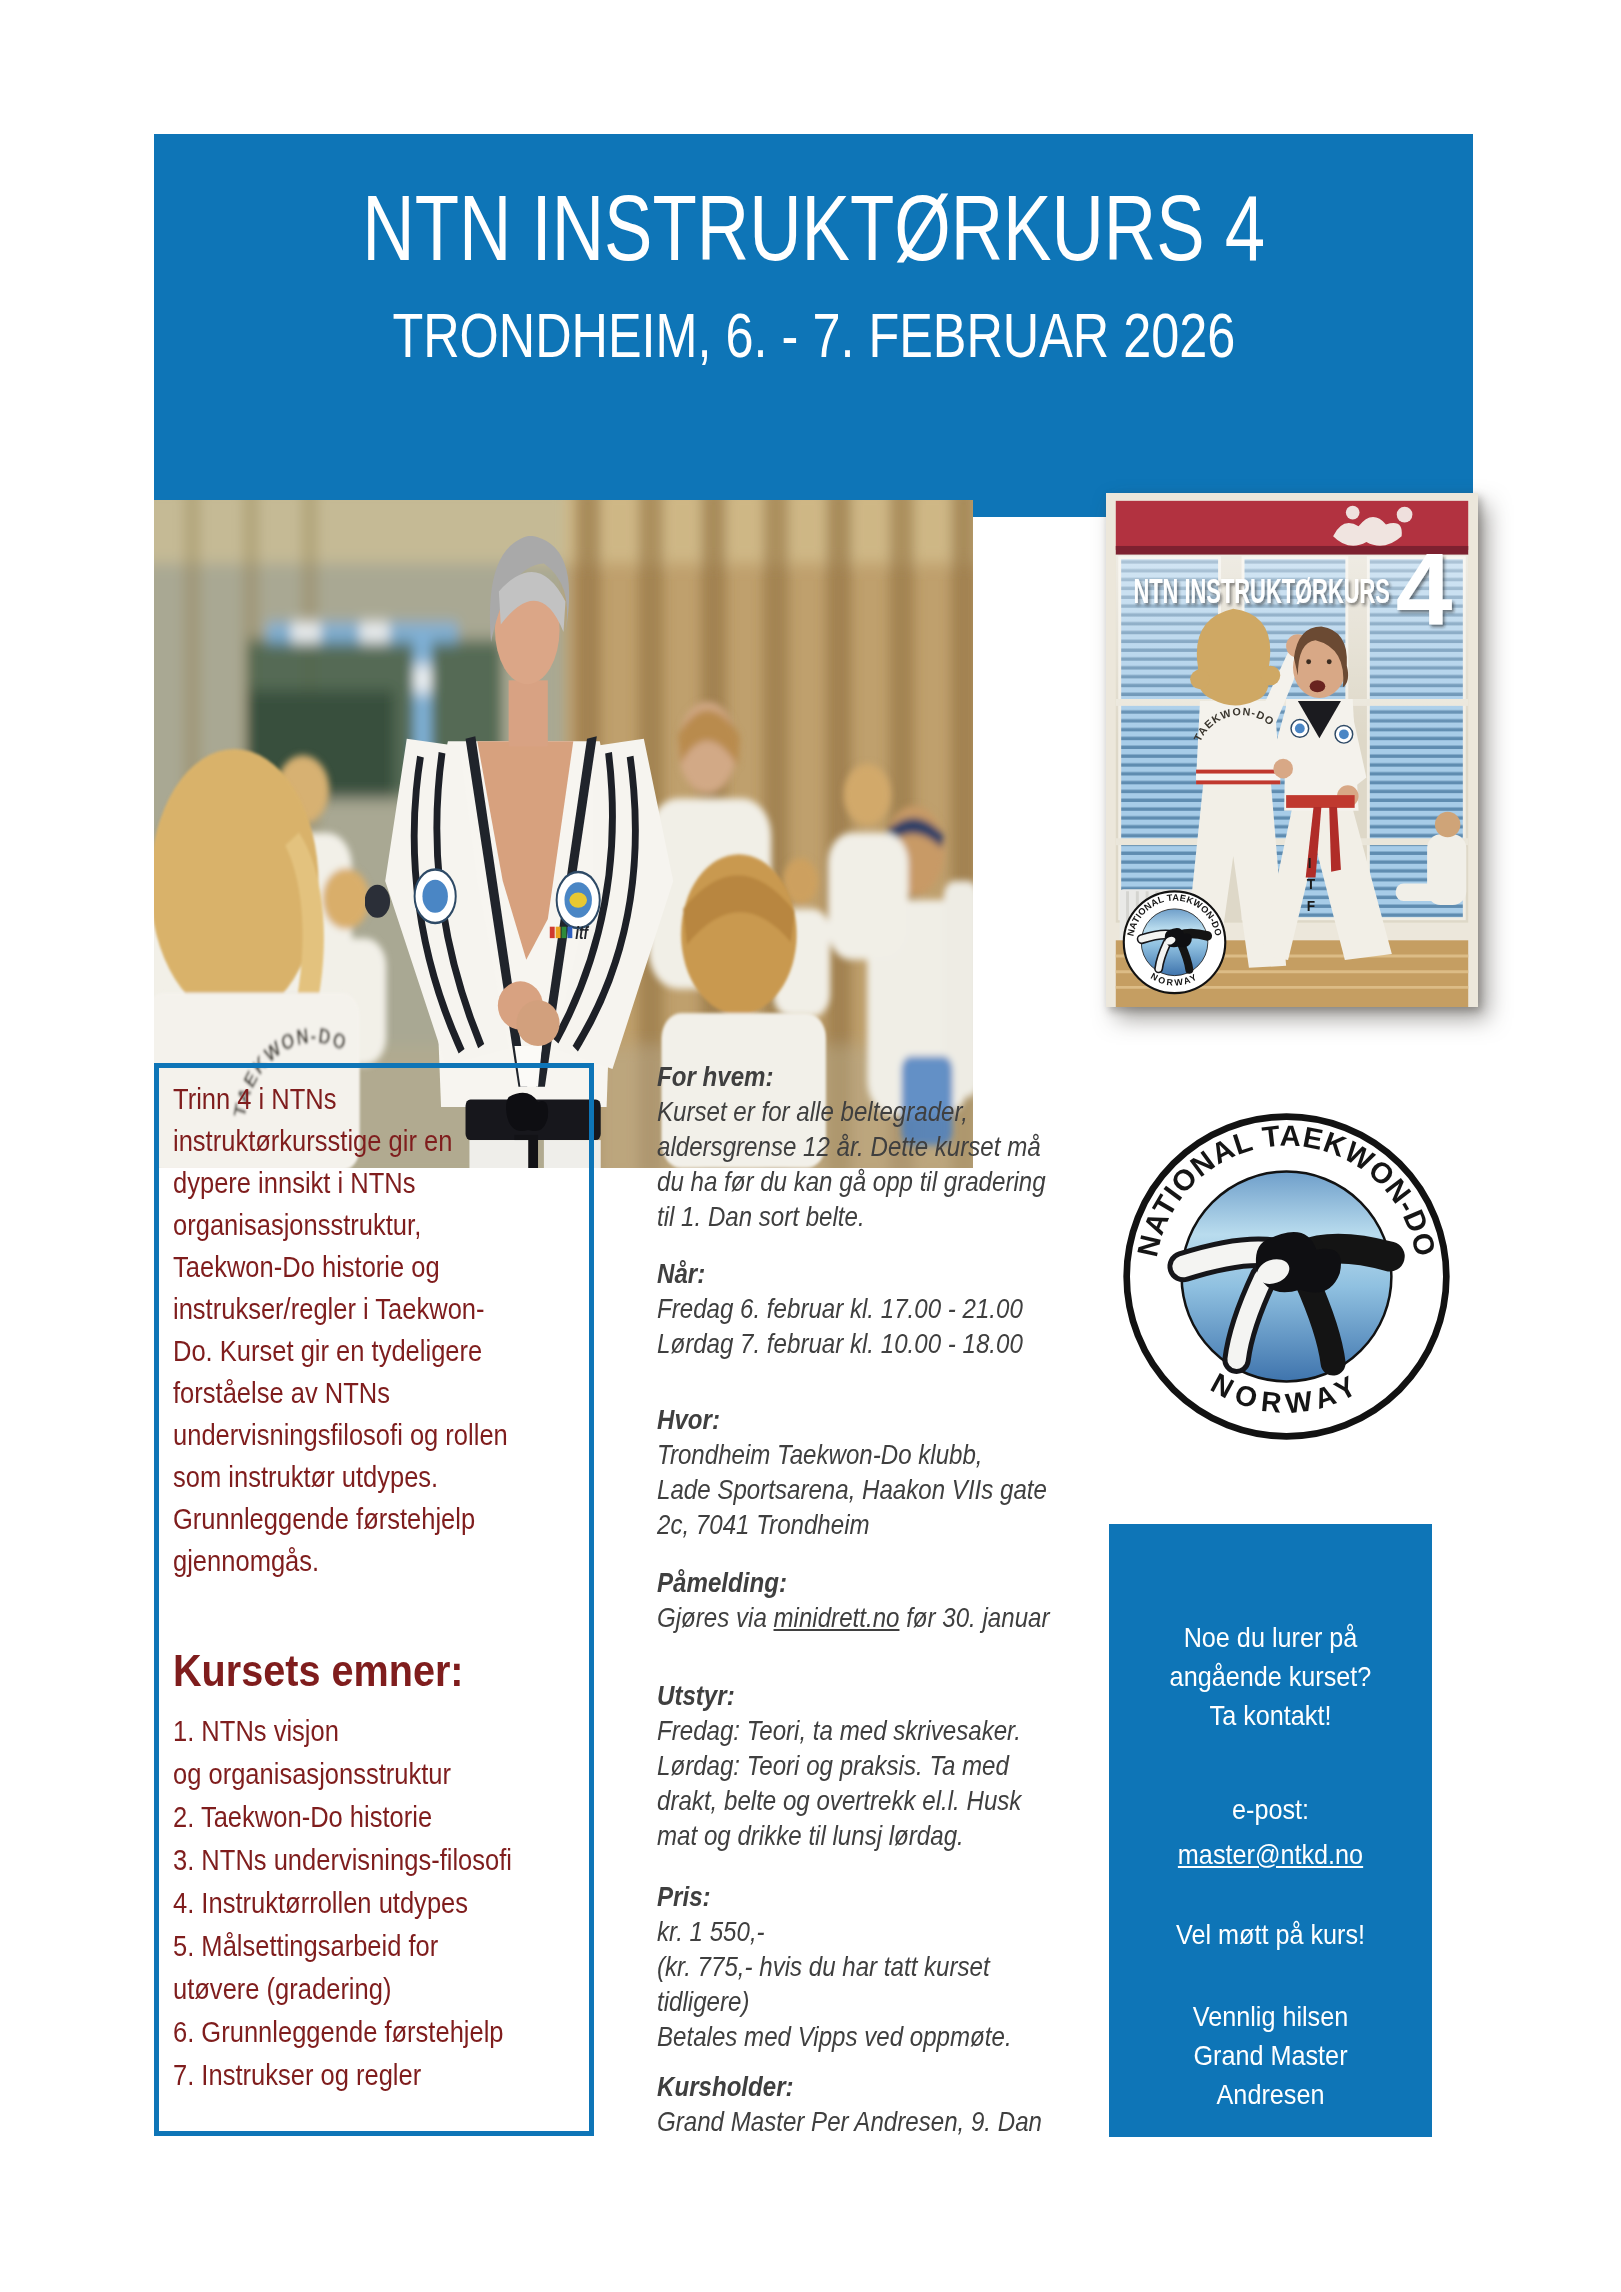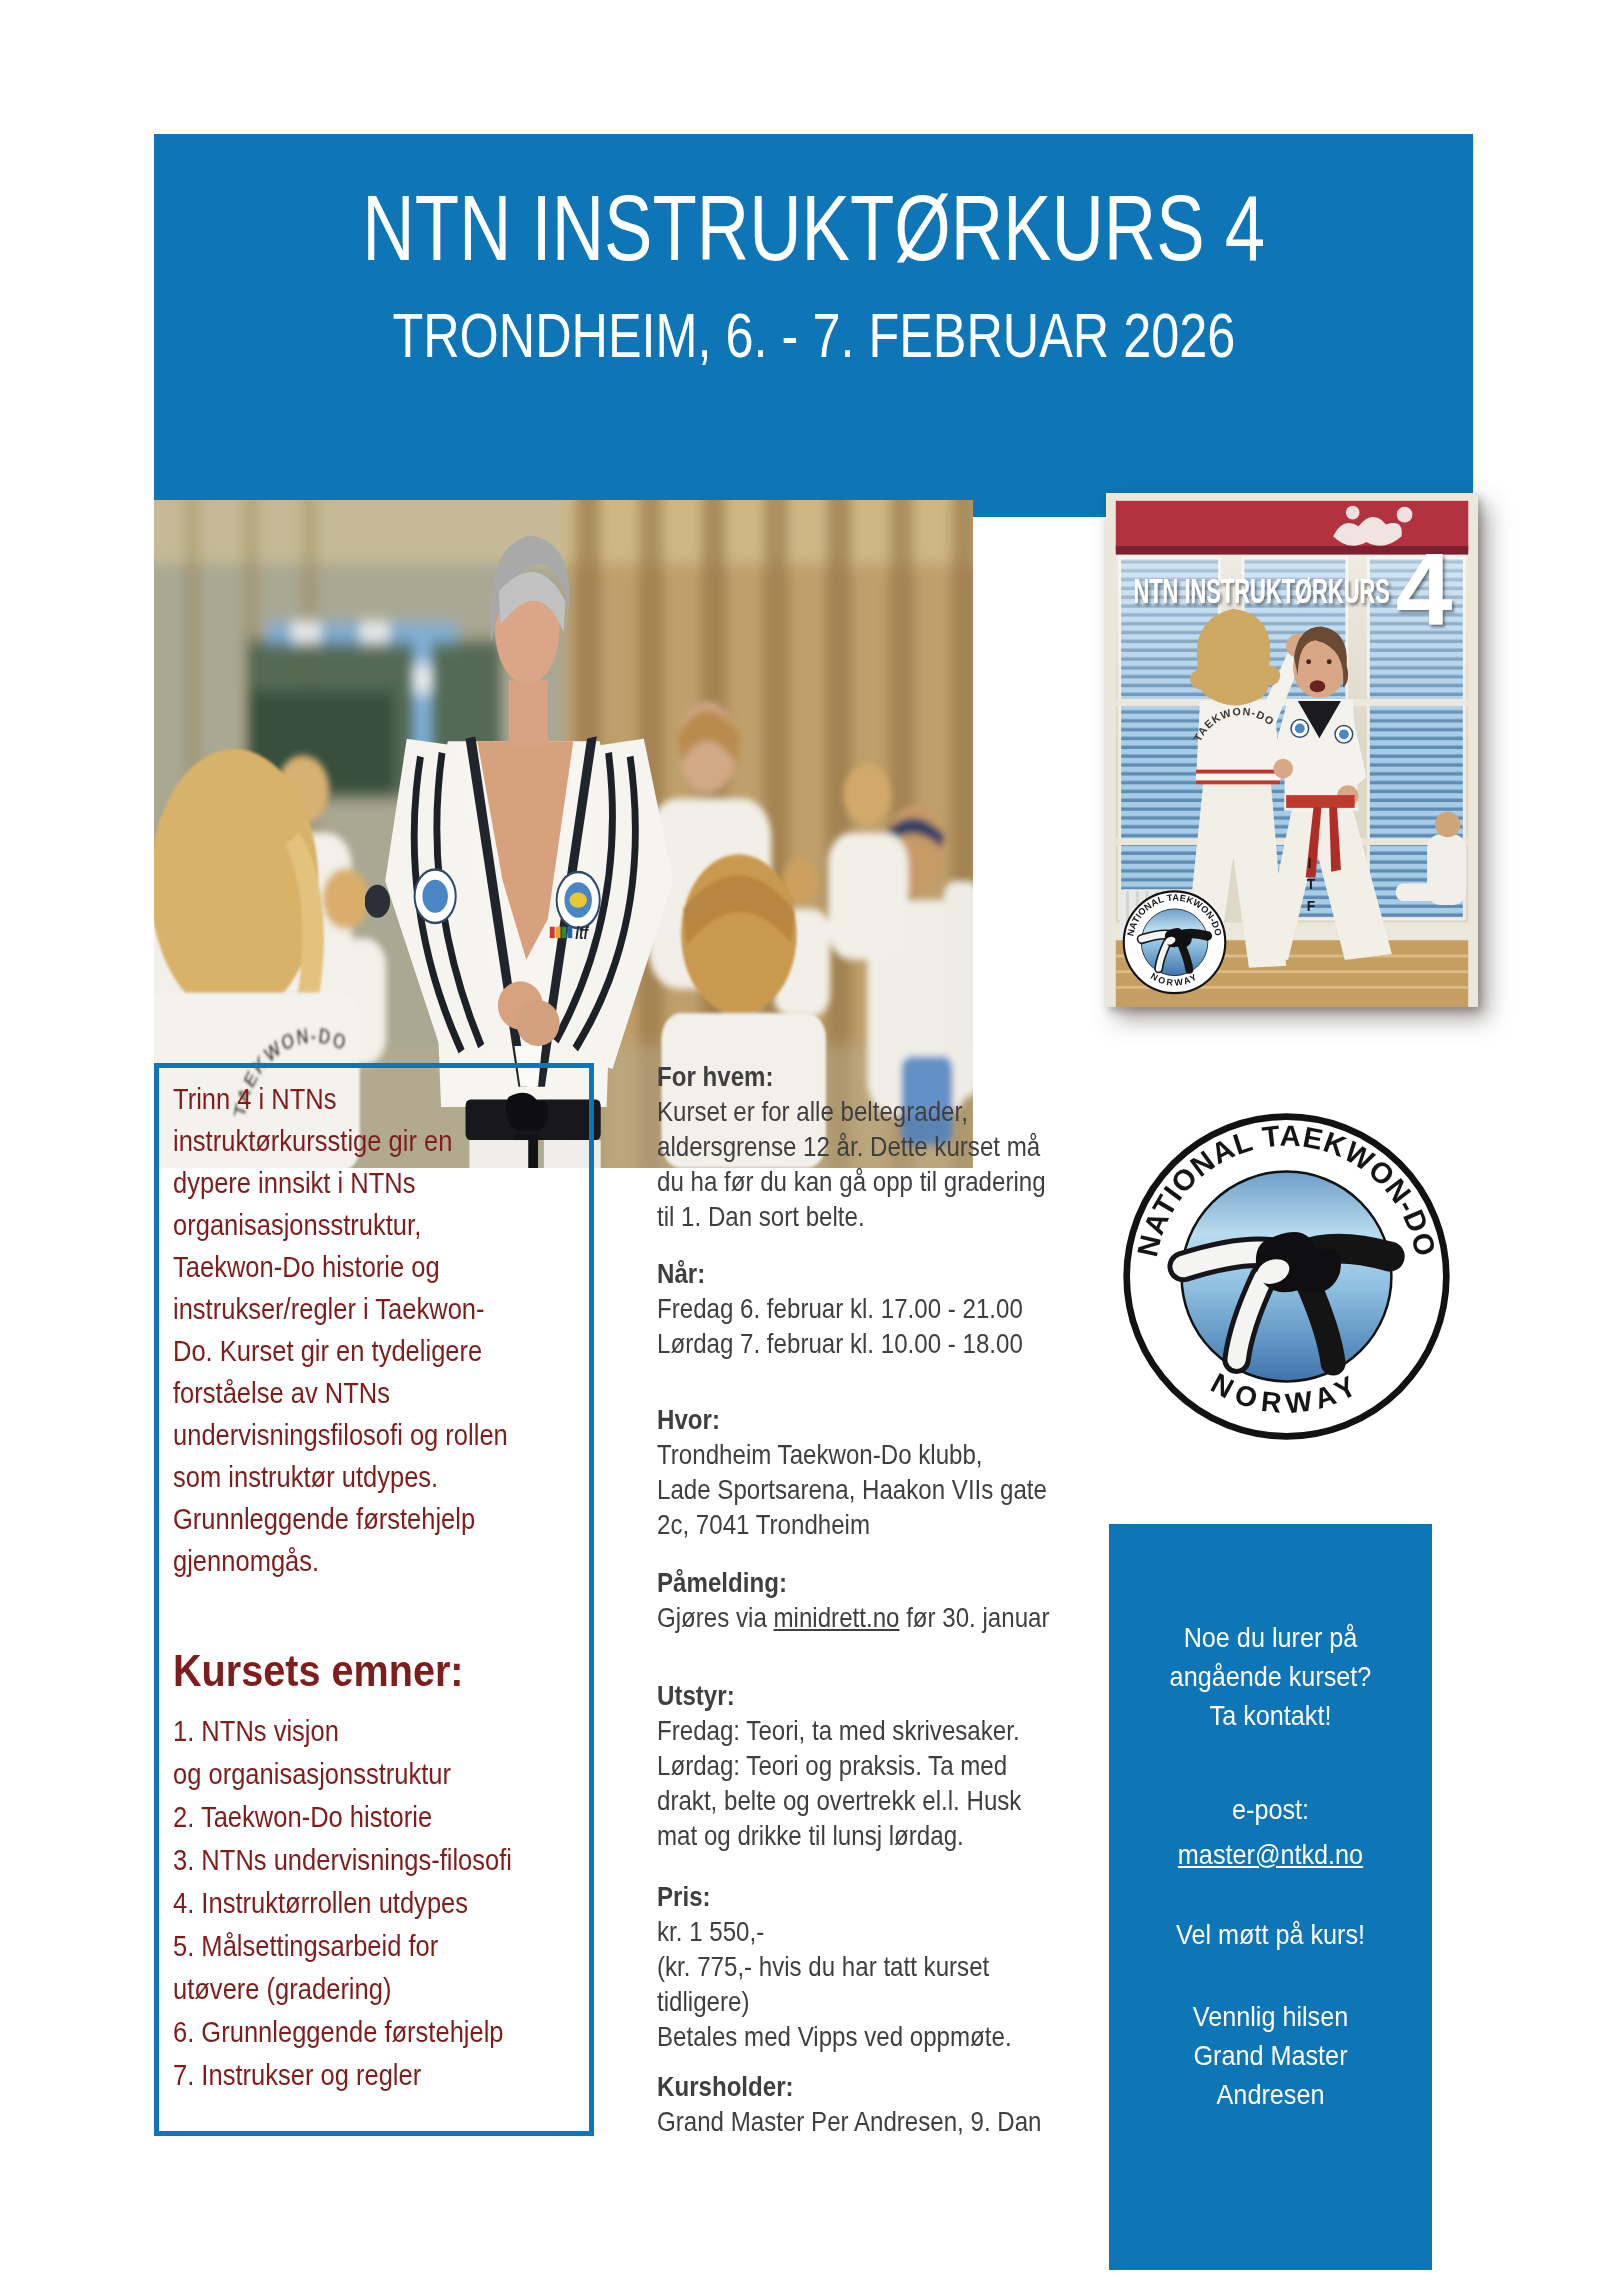--- a/index.html
+++ b/index.html
@@ -22,30 +22,30 @@
 
   
   .intro-box{position:absolute;left:154px;top:1063px;width:440px;height:1073px;
              border:5.9px solid #0e75b7;box-sizing:border-box;padding:9.8px 0 0 13.7px;color:#7f1d1d;}
   .condense{transform:scaleX(.88);transform-origin:0 0;}
   .intro-par{font-size:29px;line-height:42px;white-space:pre;margin:0;}
   .topics-heading{font-size:45px;line-height:55px;font-weight:bold;margin:61px 0 11.8px 0;}
   .topics{font-size:29px;line-height:43px;white-space:pre;}
 
   
-  .mid-col{position:absolute;left:657px;top:1059px;width:529px;color:#3f3f3f;}
+  .mid-col{position:absolute;left:657px;top:1059px;width:529px;color:#3f3f3f;font-style:italic;}
   .mid-col h3{font-size:27.4px;line-height:35px;font-weight:bold;margin:0;}
   .mid-col p{font-size:27.4px;line-height:35px;margin:0;white-space:pre;}
   .gap-a{margin-bottom:21.6px;} .gap-b{margin-bottom:41px;} .gap-c{margin-bottom:23.5px;}
   .gap-d{margin-bottom:43px;} .gap-e{margin-bottom:25.5px;} .gap-f{margin-bottom:15.7px;}
   .ulink{text-decoration:underline;color:inherit;cursor:pointer;}
 
   
   .logo-main{position:absolute;left:1120px;top:1110px;width:333px;height:333px;}
-  .contact-box{position:absolute;left:1109px;top:1524px;width:323px;height:746px;
+  .contact-box{position:absolute;left:1109px;top:1524px;width:323px;height:613px;
                background:#0e75b7;color:#fff;text-align:center;box-sizing:border-box;padding-top:94px;}
   .shrink{transform:scaleX(.9);transform-origin:50% 0;}
   .contact-box p{font-size:28px;line-height:39px;margin:0;white-space:pre;}
   .cb-intro{margin-bottom:55px !important;}
   .cb-email{margin-top:5.9px !important;}
   .cb-welcome{margin-top:41px !important;}
   .cb-sign{margin-top:43px !important;}
   .email-link{text-decoration:underline;color:#fff;cursor:pointer;}
 
   .hidden-defs{position:absolute;width:0;height:0;overflow:hidden;}

